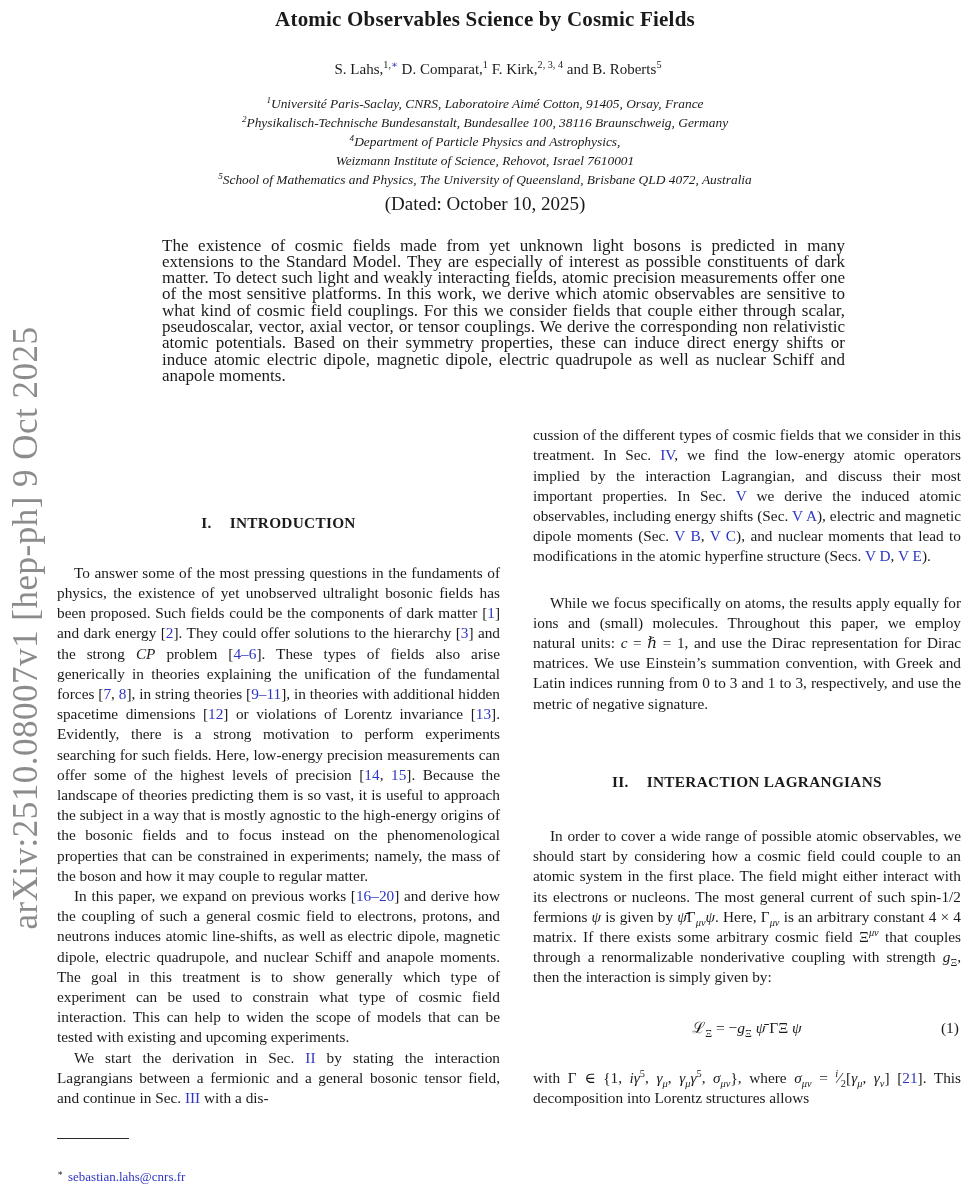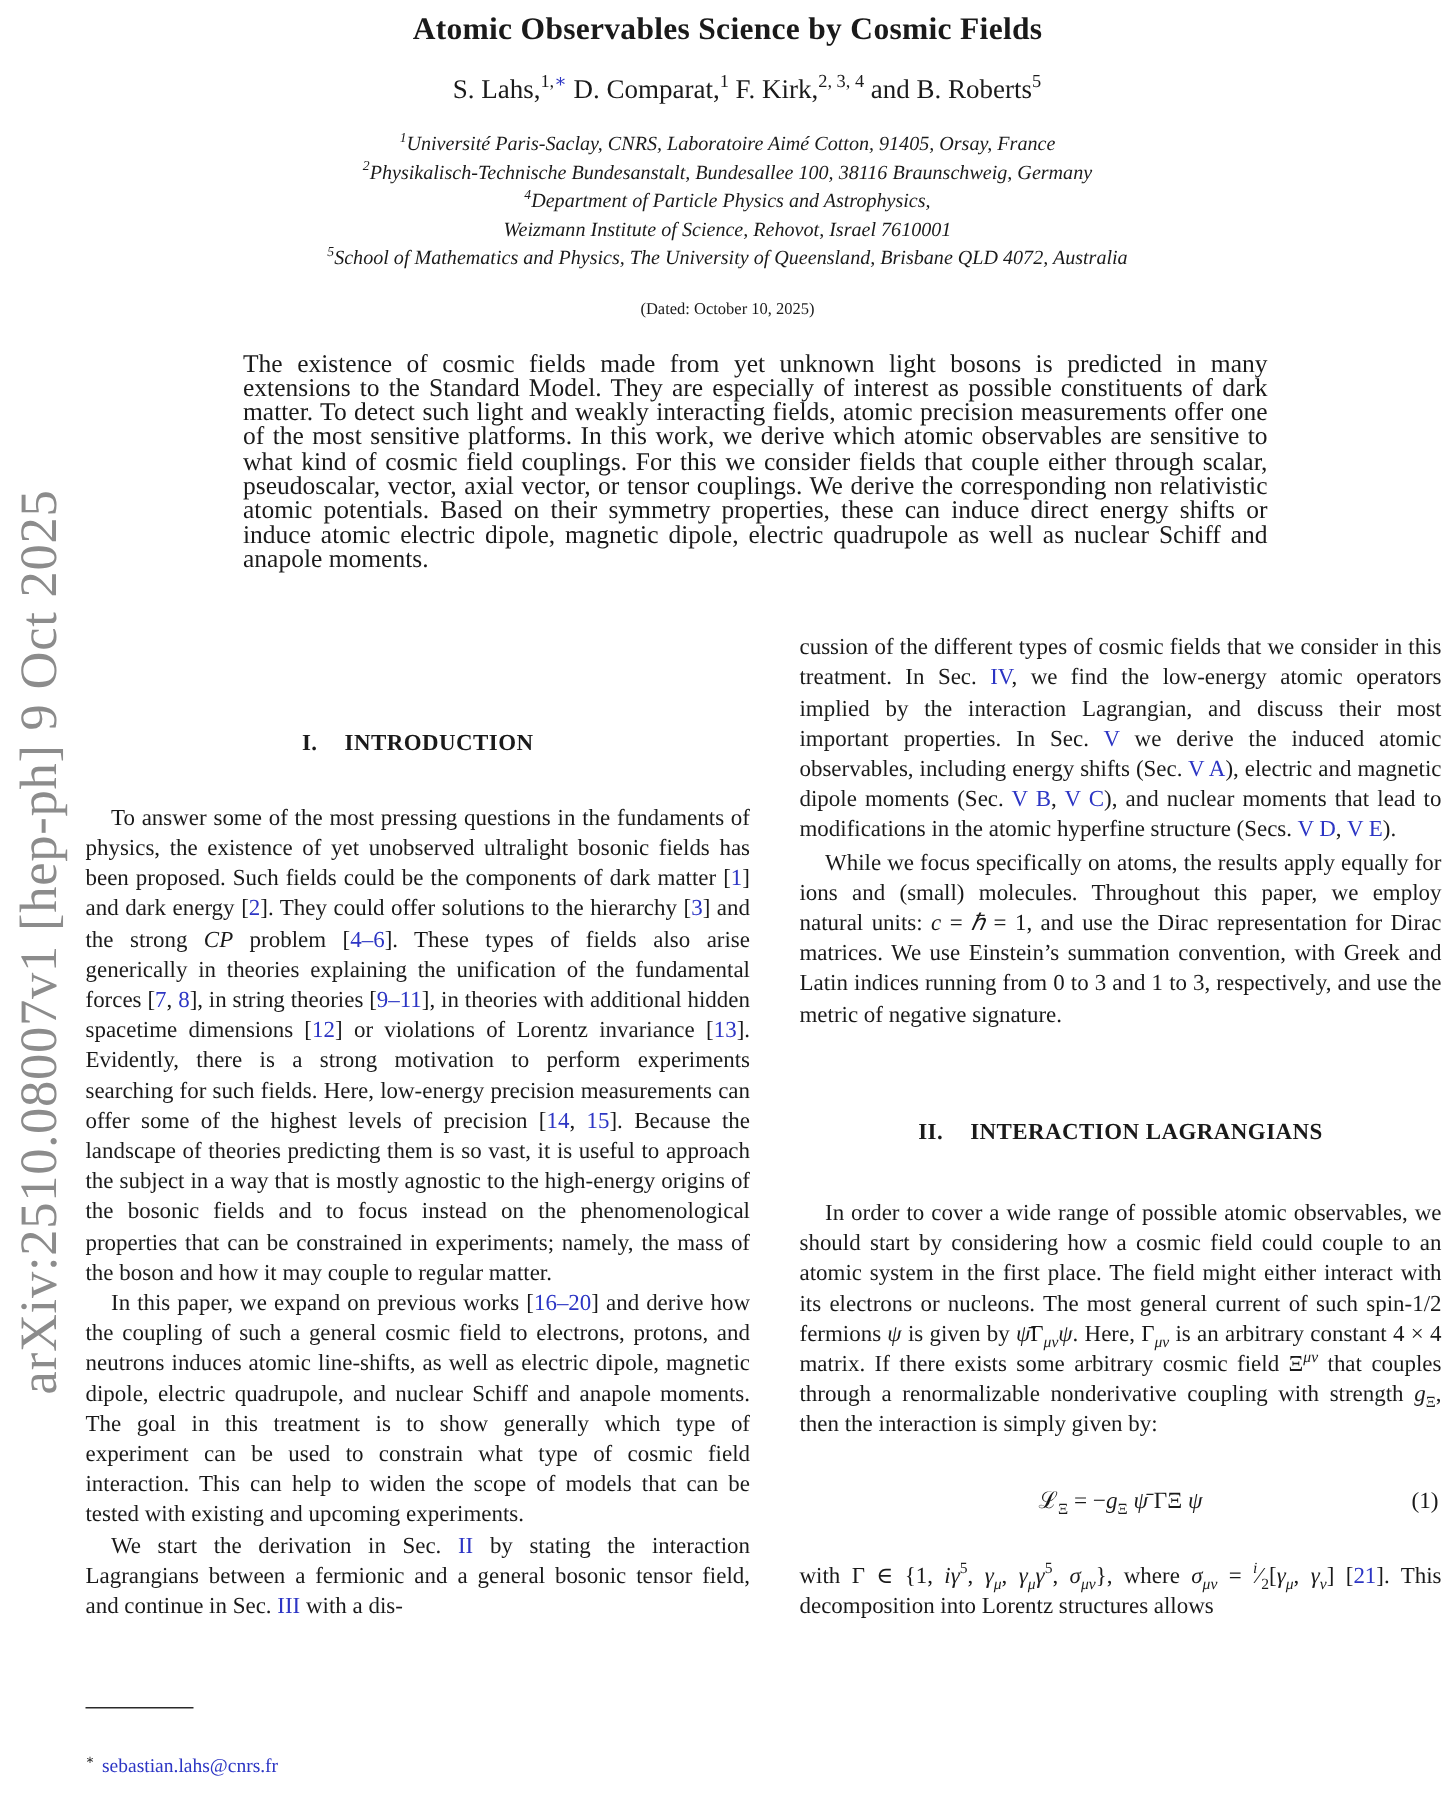--- a/index.html
+++ b/index.html
@@ -16,39 +16,39 @@
   .watermark{
     display:inline-block;white-space:nowrap;
     transform:translate(-50%,-50%) rotate(-90deg);
     font-size:35px;color:#8c8c8c;letter-spacing:0.5px;
   }
   
   header{text-align:center;padding-top:7px;}
   h1{
     font-size:21px;font-weight:bold;margin:0 0 0 0;letter-spacing:0.2px;
   }
-  .authors{margin-top:17px;font-size:18px;padding-left:26px;}
+  .authors{margin-top:29px;font-size:15px;padding-left:26px;}
   .affils{margin-top:17px;font-style:italic;font-size:13.4px;line-height:18.9px;}
   .affil sup{font-style:italic;}
-  .date{margin-top:18px;font-size:11px;}
+  .date{margin-top:3px;font-size:19px;}
   
   .abstract{
     margin:23px 0 0 162px;width:683px;
     font-size:17px;line-height:16.3px;text-align:justify;
   }
   
   .columns{
     display:flex;margin:41px 9px 0 57px;gap:33px;
     font-size:15.3px;line-height:20.2px;text-align:justify;align-items:flex-end;
   }
   .col-left{flex:0 0 443px;width:443px;}
   .col-right{flex:1;min-width:0;}
   p{margin:0;text-indent:17px;}
   p.noind{text-indent:0;}
-  p.sp{margin-top:2px;font-family:Liberation Serif, serif;}
+  p.sp{margin-top:26px;}
   h2.sec{
     font-size:15.3px;font-weight:bold;text-align:center;
     margin:0 0 30px 0;letter-spacing:0.3px;
   }
   h2.sec .secnum{margin-right:18px;}
   h2.sec2{margin-top:58px;margin-bottom:34px;}
   
   .equation{
     position:relative;display:flex;justify-content:center;align-items:center;
     margin:30px 0 30px 0;font-size:15.5px;

